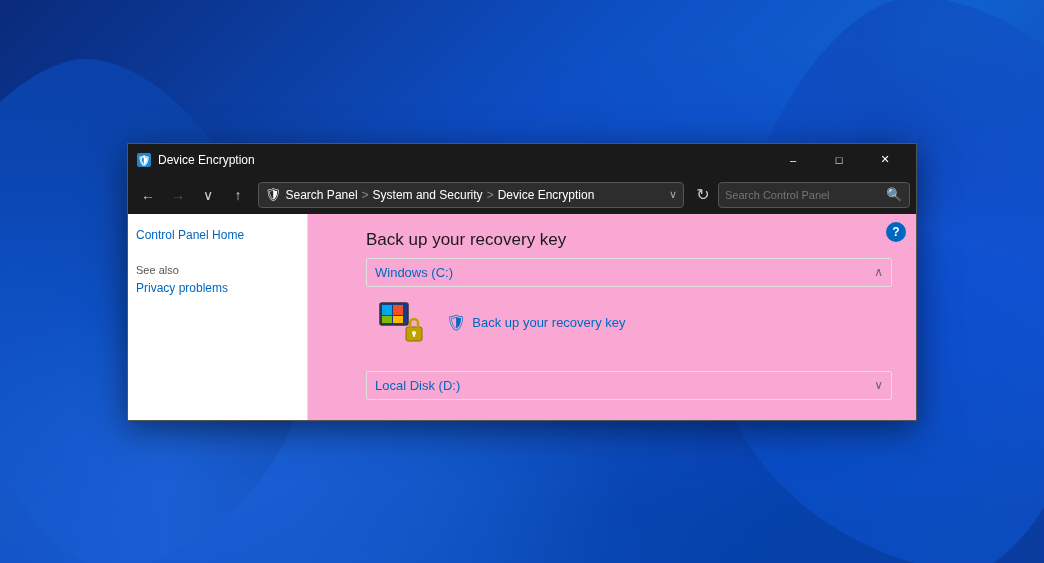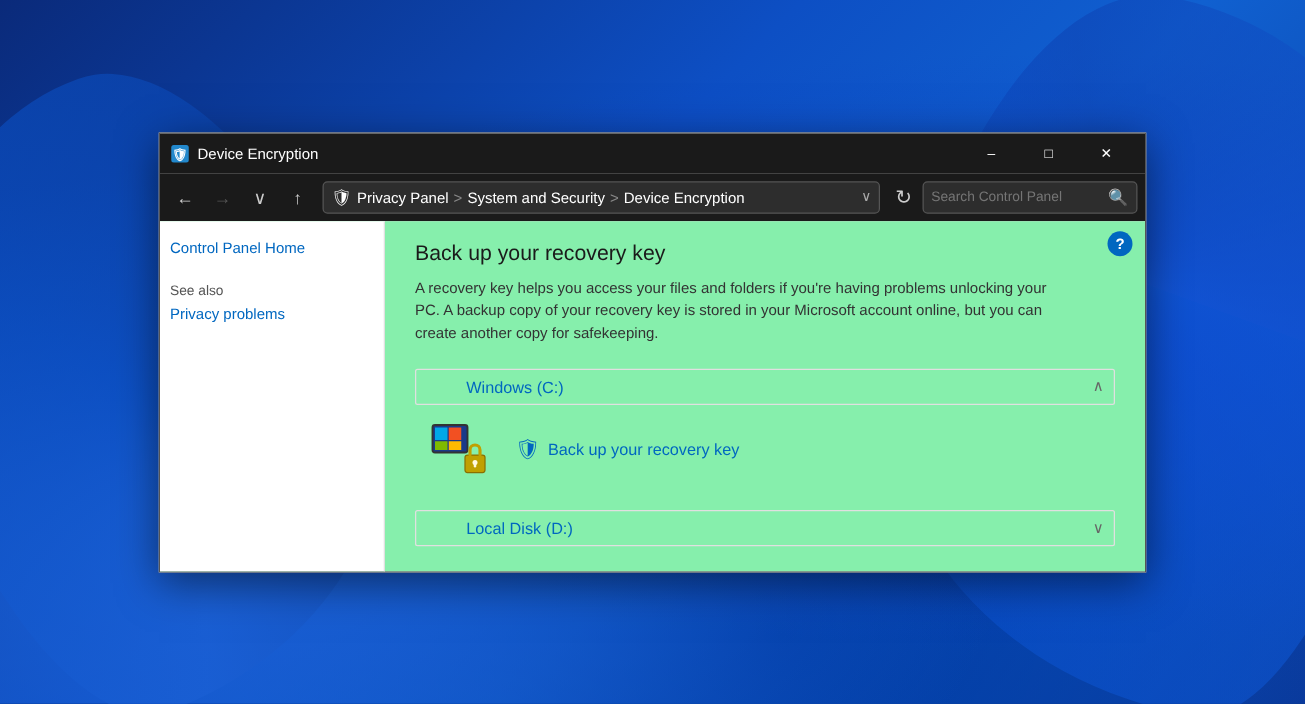--- a/index.html
+++ b/index.html
@@ -146,21 +146,21 @@
       background: transparent;
       border: none;
       color: #ccc;
       font-size: 14px;
       cursor: pointer;
       display: flex;
       align-items: center;
       justify-content: center;
     }
     .search-bar {
-      width: 172px;
+      width: 192px;
       height: 26px;
       background: #2d2d2d;
       border: 1px solid #555;
       border-radius: 4px;
       display: flex;
       align-items: center;
       padding: 0 6px;
       gap: 4px;
     }
     .search-bar input {
@@ -173,21 +173,22 @@
       width: 100%;
     }
     .search-icon-btn {
       color: #aaa;
       font-size: 13px;
     }
 
     .window-body {
       display: flex;
       flex: 1;
-      background: #86efac;
+      background: #f9a8d4;
+      gap: 34px;
     }
     .sidebar {
       width: 180px;
       background: #fff;
       border-right: 1px solid #e0e0e0;
       padding: 12px 8px;
       flex-shrink: 0;
     }
     .sidebar-link {
       color: #0067c0;
@@ -257,21 +258,20 @@
       justify-content: space-between;
       padding: 6px 8px;
       cursor: pointer;
       border: 1px solid #e0e0e0;
       border-radius: 2px;
       margin-bottom: 4px;
     }
     .drive-row-label {
       color: #0067c0;
       font-size: 13px;
-      margin-left: 32px;
     }
     .drive-row-chevron {
       color: #666;
       font-size: 12px;
     }
 
     .drive-content {
       padding: 8px 12px;
       display: flex;
       align-items: center;
@@ -326,21 +326,21 @@
   </div>
 
   <div class="toolbar">
     <button class="nav-btn">←</button>
     <button class="nav-btn disabled">→</button>
     <button class="nav-btn">∨</button>
     <button class="nav-btn">↑</button>
 
     <div class="address-bar">
       <span style="font-size:13px;">🛡</span>
-      <span class="address-segment">Privacy Panel</span>
+      <span class="address-segment">Search Panel</span>
       <span class="address-separator">&gt;</span>
       <span class="address-segment">System and Security</span>
       <span class="address-separator">&gt;</span>
       <span class="address-segment">Device Encryption</span>
       <span class="address-dropdown">∨</span>
     </div>
 
     <button class="refresh-btn" style="color:#ccc;font-size:16px;">↻</button>
 
     <div class="search-bar">
@@ -354,21 +354,20 @@
     <div class="sidebar">
       <a class="sidebar-link">Control Panel Home</a>
       <div class="sidebar-section-label">See also</div>
       <a class="sidebar-link">Privacy problems</a>
     </div>
 
     <div class="main-content">
       <button class="help-btn">?</button>
 
       <h2 class="section-title">Back up your recovery key</h2>
-      <p class="section-desc">A recovery key helps you access your files and folders if you're having problems unlocking your PC. A backup copy of your recovery key is stored in your Microsoft account online, but you can create another copy for safekeeping.</p>
 
       <div>
 
         <div class="drive-row">
           <span class="drive-row-label">Windows (C:)</span>
           <span class="drive-row-chevron">∧</span>
         </div>
 
         <div class="drive-content">
           <div class="drive-icon">

